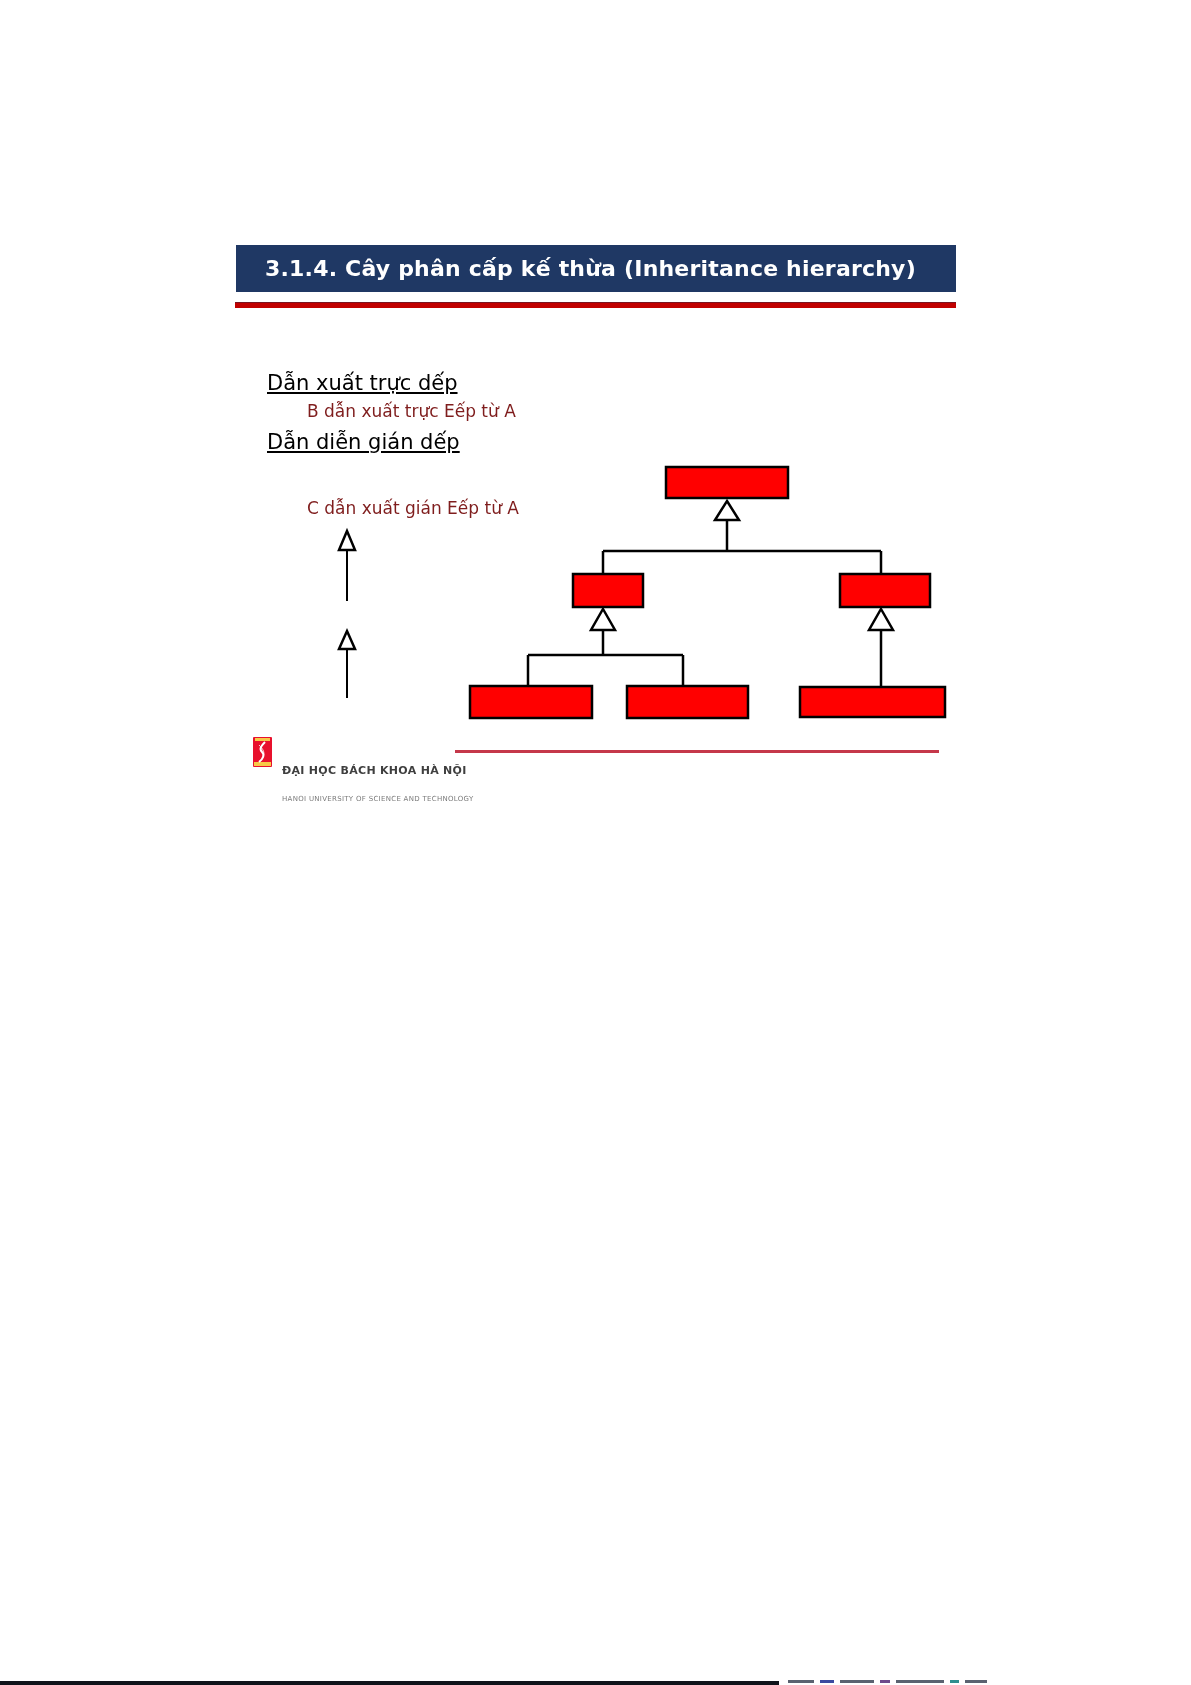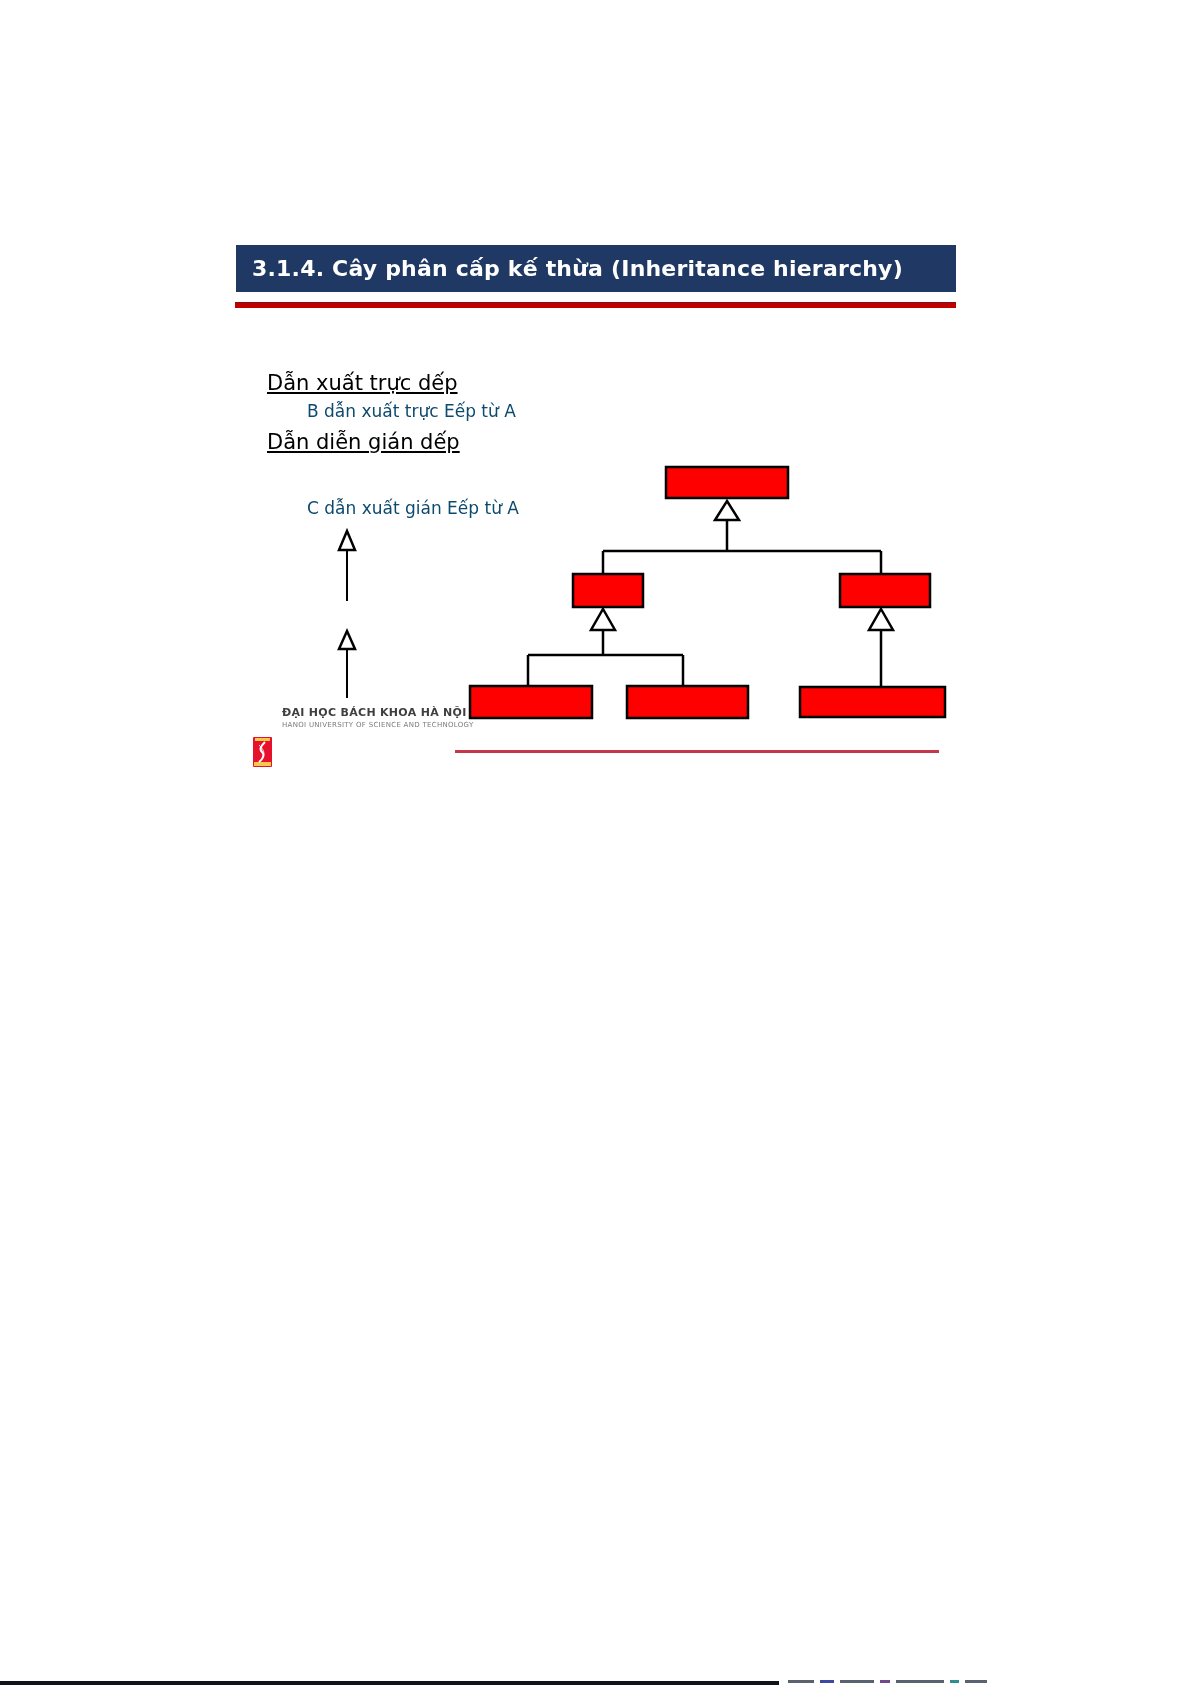--- a/index.html
+++ b/index.html
@@ -9,21 +9,21 @@
     background:#ffffff;
     overflow:hidden;
     font-family:"DejaVu Sans","Liberation Sans",sans-serif;
     color:#111111;
   }
   
   .title-bar{
     position:absolute;left:236px;top:245px;width:720px;height:47px;
     background:#1F3864;
     display:flex;align-items:center;
-    padding-left:16px;box-sizing:border-box;
+    padding-left:29px;box-sizing:border-box;
   }
   .title-bar .title-text{
     color:#ffffff;font-weight:bold;font-size:22px;white-space:nowrap;
     letter-spacing:0.2px;
   }
   .title-underline{
     position:absolute;left:235px;top:302px;width:721px;height:6px;
     background:#C00000;border-top:1px solid #7a1420;box-sizing:border-box;
   }
   
@@ -33,47 +33,47 @@
     white-space:pre-line;
   }
   .bullet{
     position:absolute;left:267px;
     font-size:21px;color:#000000;text-decoration:underline;
   }
   .bullet.b1{top:371px;}
   .bullet.b2{top:430px;}
   .subline{
     position:absolute;left:307px;
-    font-size:17px;color:#0c4a6e;
+    font-size:17px;color:#7f1d1d;
   }
   .subline.s1{top:401px;}
   .subline.s2{top:460px;margin-top:38px;}
   
   .diagram{
     position:absolute;left:280px;top:455px;width:680px;height:270px;
   }
   .diagram rect.node{fill:#FF0000;stroke:#000000;stroke-width:2.5px;}
   .diagram path.link{stroke:#000000;stroke-width:2.5px;fill:none;}
   .diagram polygon.tri{fill:#ffffff;stroke:#000000;stroke-width:2.5px;}
   
   .emblem{
     position:absolute;left:253px;top:737px;width:19px;height:30px;
     background:#E8112D;border-radius:1px;overflow:hidden;
   }
   .emblem .band-top{position:absolute;top:1px;left:2px;right:2px;height:3px;background:#F7C948;}
   .emblem .band-bottom{position:absolute;bottom:1px;left:1px;right:1px;height:4px;background:#F7C948;}
   .emblem svg{position:absolute;left:0;top:0;}
   .footer-text{
-    position:absolute;left:282px;top:706px;width:260px;
+    position:absolute;left:282px;top:764px;width:260px;
   }
   .footer-text .uni-vi{
     font-size:11px;font-weight:bold;color:#3F3F3F;letter-spacing:0.3px;white-space:nowrap;
   }
   .footer-text .uni-en{
-    font-size:7px;color:#7a7a7a;letter-spacing:0.3px;margin-top:2px;white-space:nowrap;
+    font-size:7px;color:#7a7a7a;letter-spacing:0.3px;margin-top:18px;white-space:nowrap;
   }
   .footer-rule{
     position:absolute;left:455px;top:750px;width:484px;height:3px;background:#C5384A;
   }
   
   .next-bar{
     position:absolute;left:0;top:1681px;width:779px;height:4px;background:#10131a;
   }
   .next-specks{
     position:absolute;left:788px;top:1679px;height:4px;display:flex;gap:6px;align-items:flex-end;

